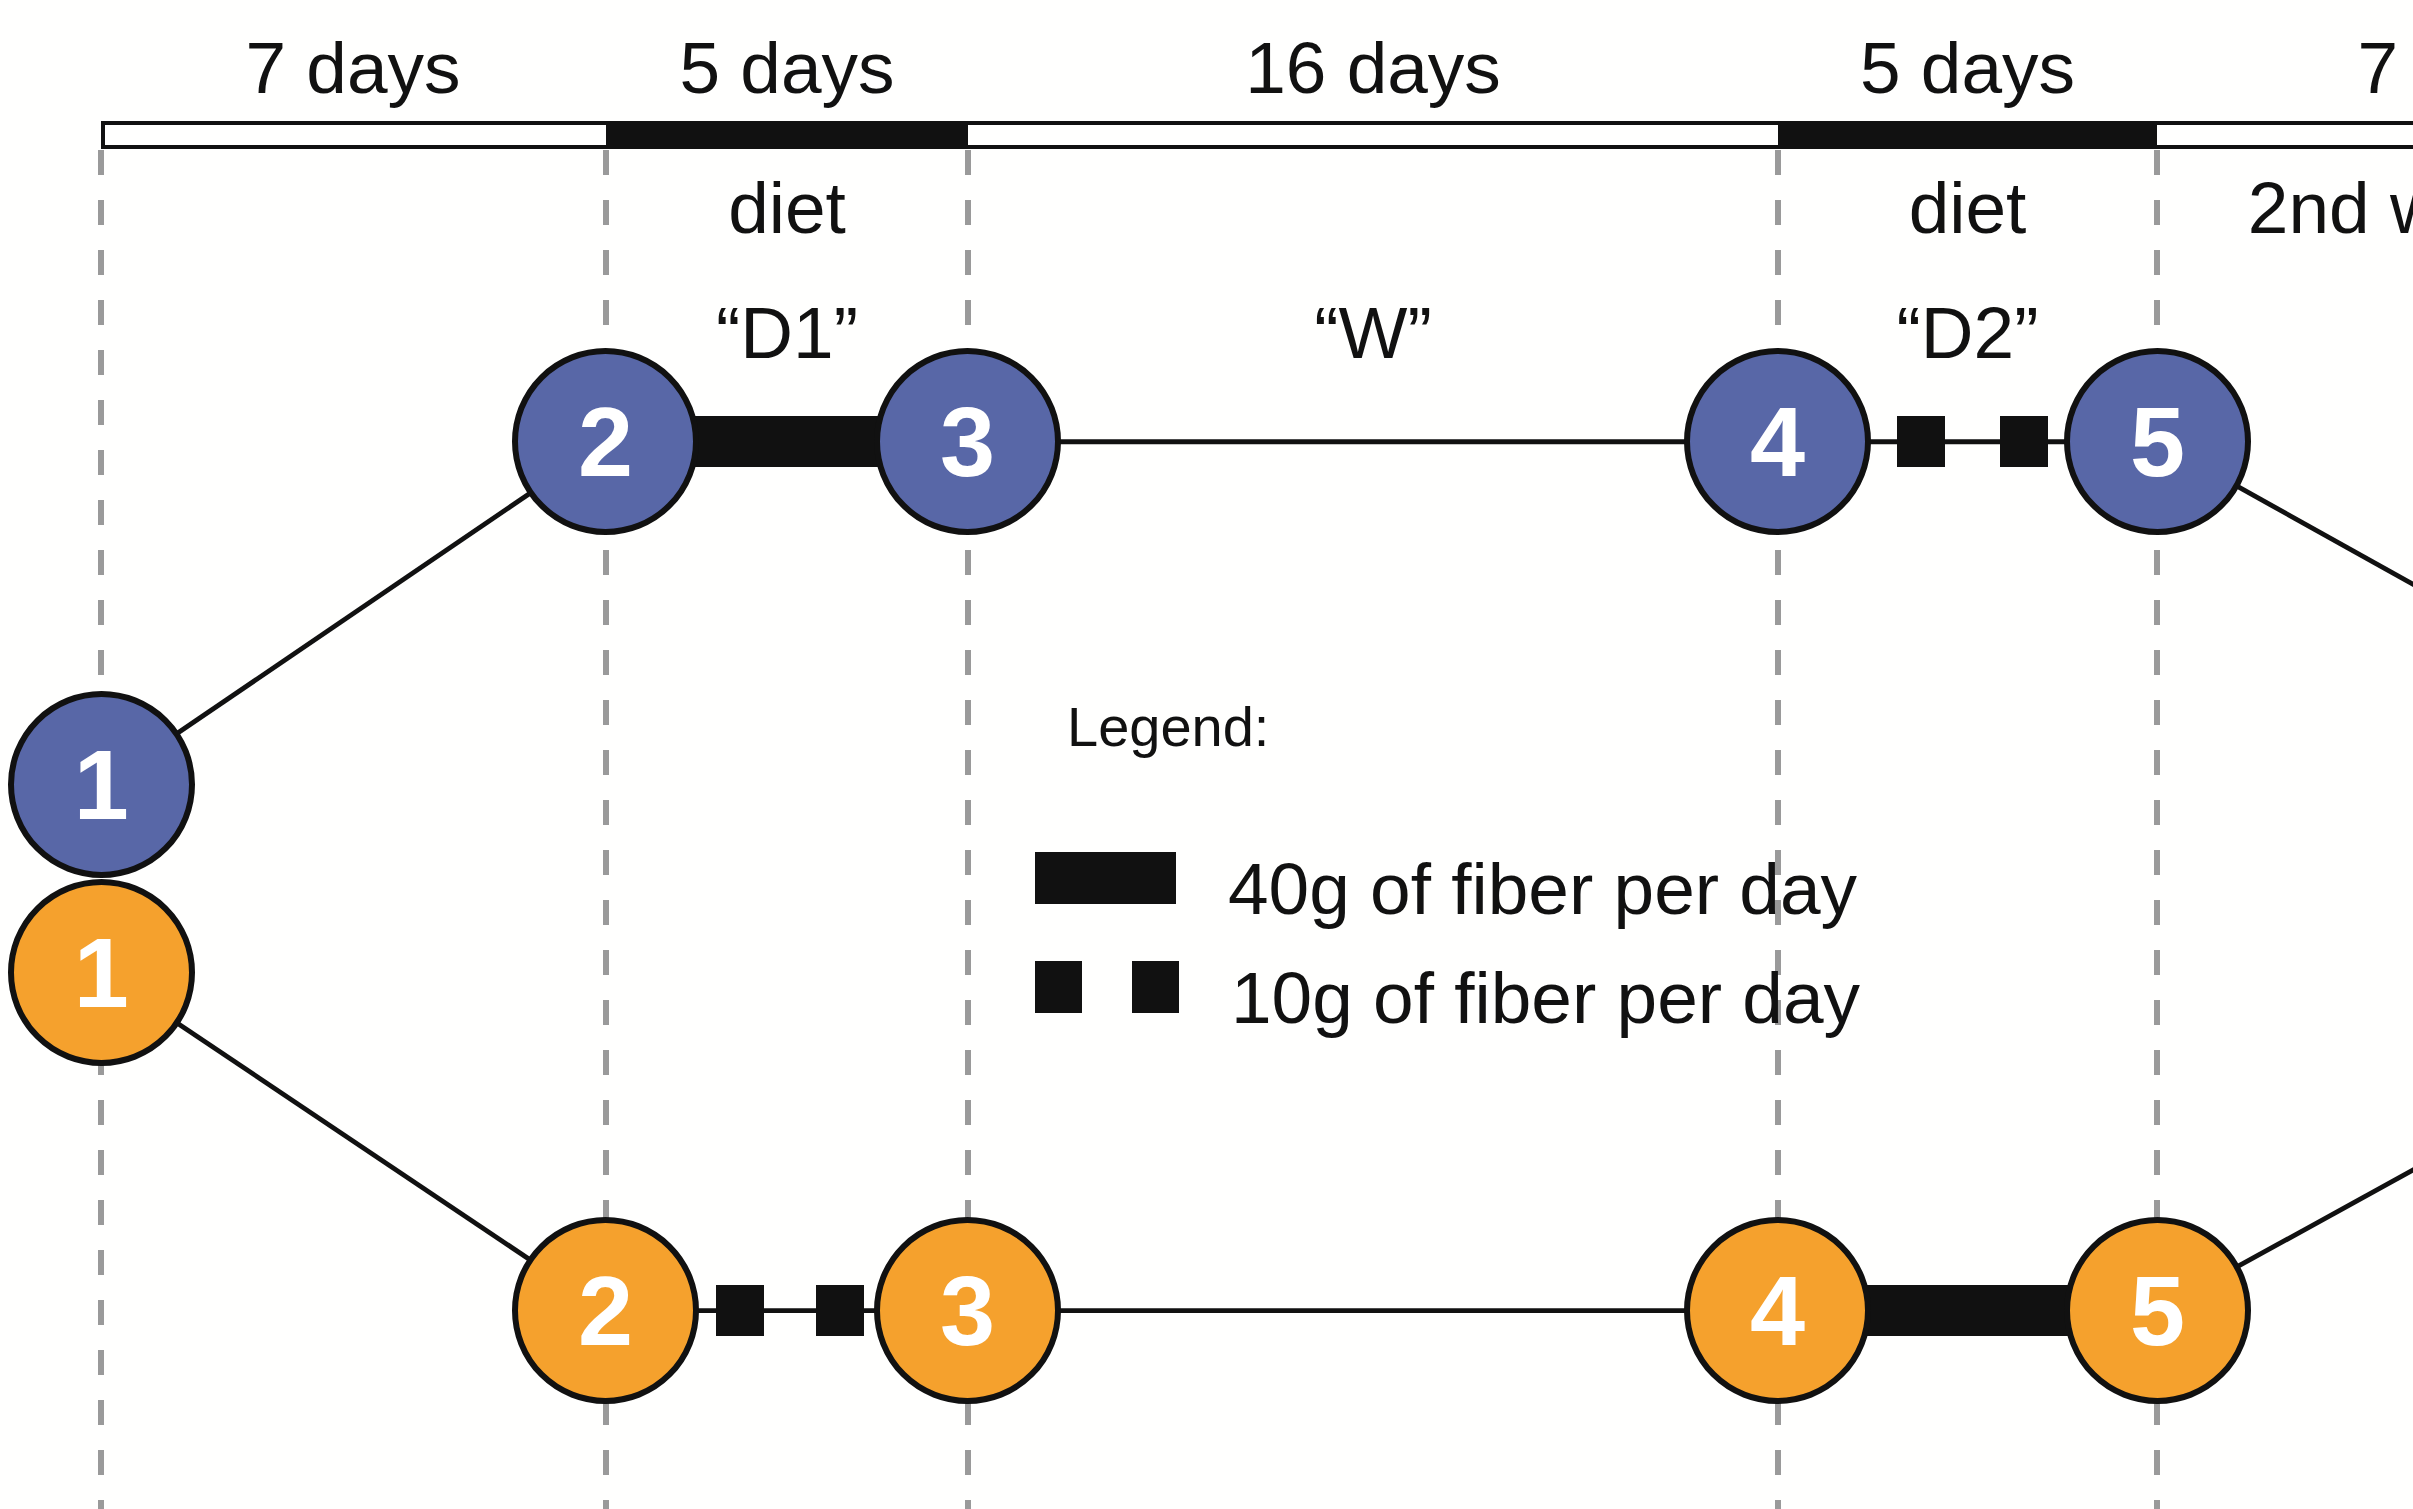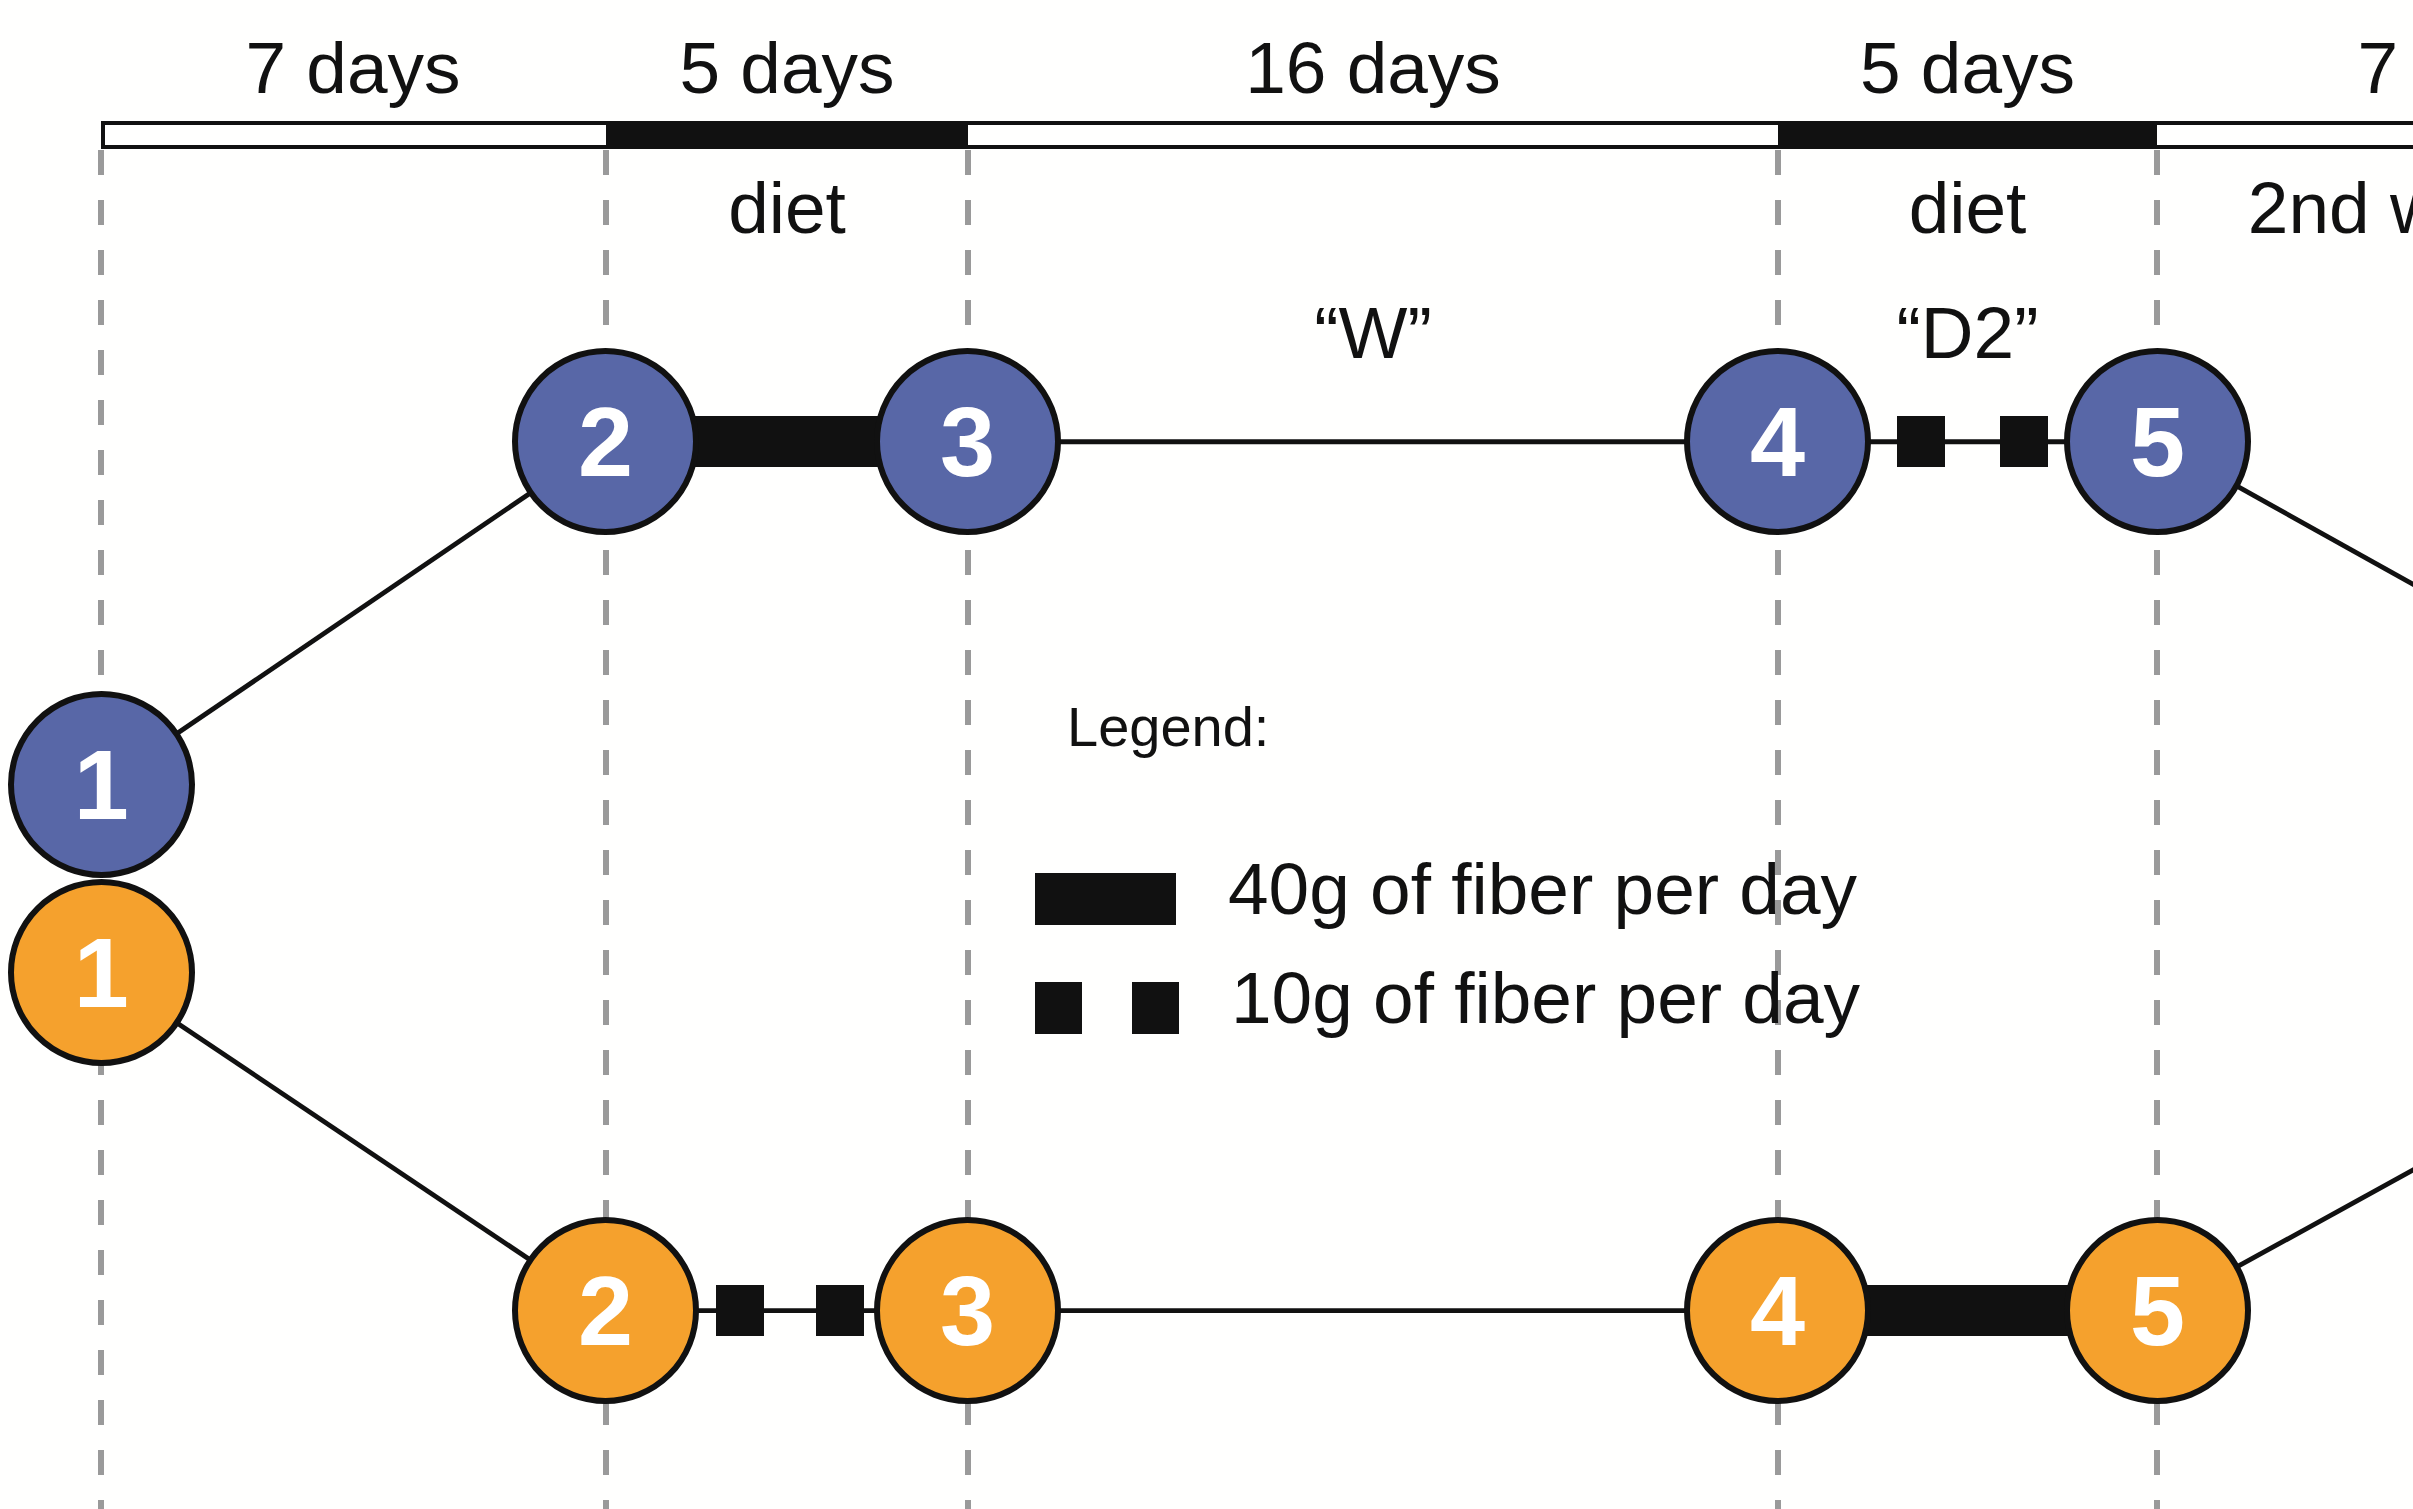--- a/index.html
+++ b/index.html
@@ -89,21 +89,21 @@
     position: absolute;
     left: 1067px; top: 699px;
     font-size: 56px;
     line-height: 1;
     white-space: nowrap;
   }
   .legend-row {
     position: absolute;
     left: 1035px;
     display: flex;
-    align-items: flex-end;
+    align-items: flex-start;
   }
   .legend-row .lg-label {
     font-size: 73px;
     line-height: 1;
     margin-left: 52px;
     white-space: nowrap;
   }
   .sw-solid {
     width: 141px; height: 52px;
     background: #111;
@@ -137,20 +137,21 @@
   <div class="seg-label duration" style="left:2157px;width:616px">7 days</div>
 
   <div class="tbar"></div>
   <div class="tbar-fill" style="left:606px;width:362px"></div>
   <div class="tbar-fill" style="left:1778px;width:379px"></div>
 
   <div class="seg-label phase" style="left:606px;width:362px">diet</div>
   <div class="seg-label phase" style="left:1778px;width:379px">diet</div>
   <div class="seg-label phase" style="left:2157px;width:616px">2nd wash out</div>
 
+  <div class="seg-label interval" style="left:606px;width:362px">“D1”</div>
   <div class="seg-label interval" style="left:968px;width:810px">“W”</div>
   <div class="seg-label interval" style="left:1778px;width:379px">“D2”</div>
 
   <svg class="edges" width="2877" height="1510" viewBox="0 0 5960 3128">
     <g stroke="#111111" stroke-width="10">
       <line x1="210" y1="1626" x2="1255" y2="915"></line>
       <line x1="2005" y1="915" x2="3683" y2="915"></line>
       <line x1="3683" y1="915" x2="4469" y2="915"></line>
       <line x1="4469" y1="915" x2="5745" y2="1626"></line>
       <line x1="210" y1="2014" x2="1255" y2="2715"></line>

